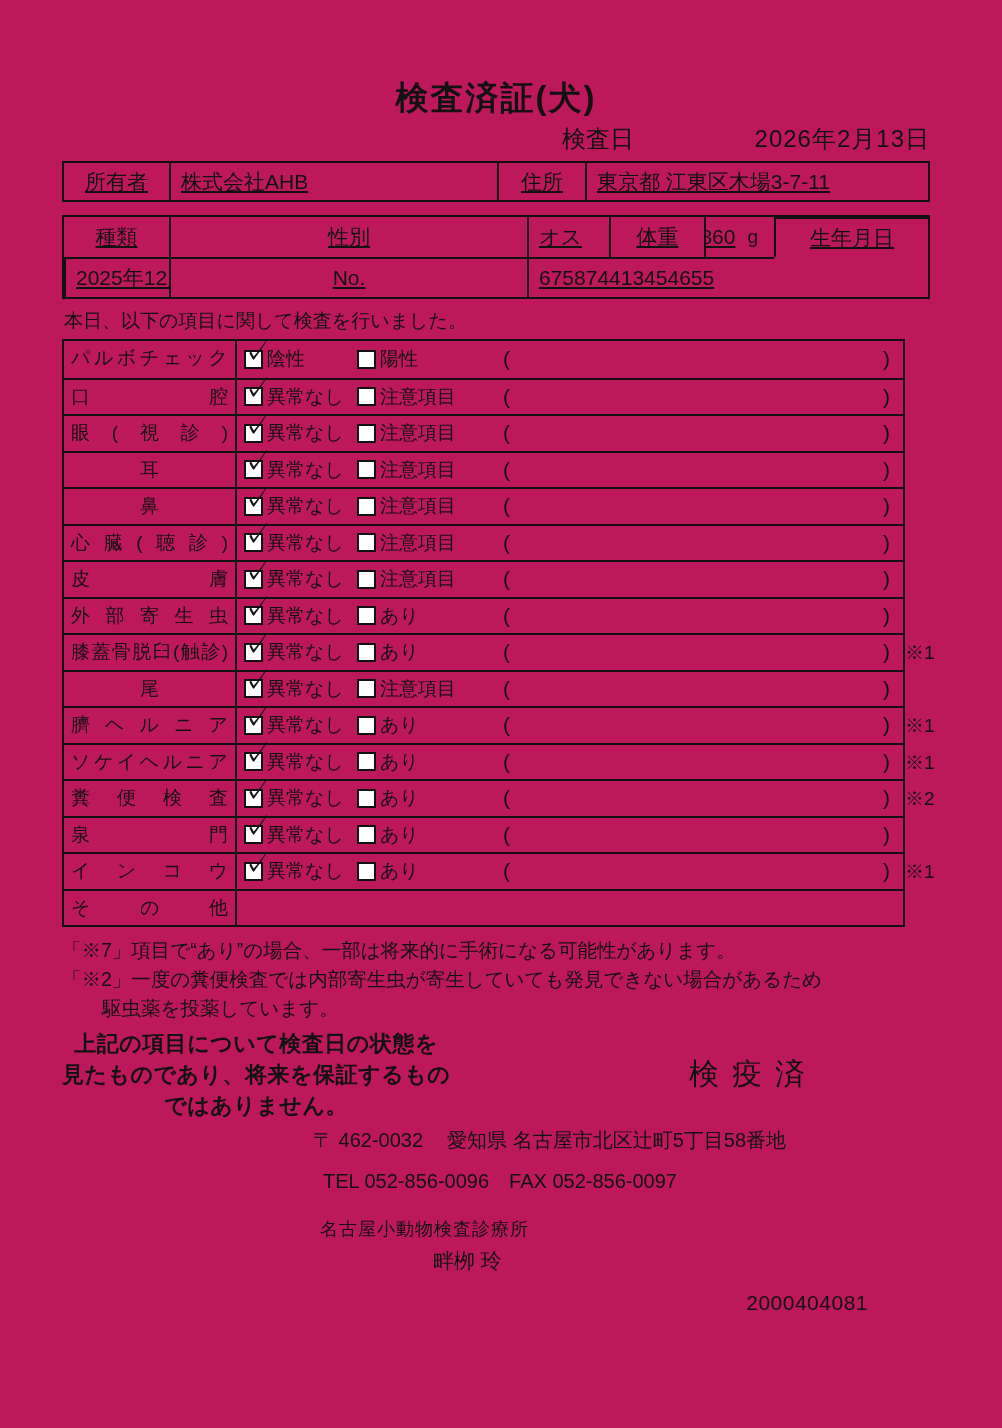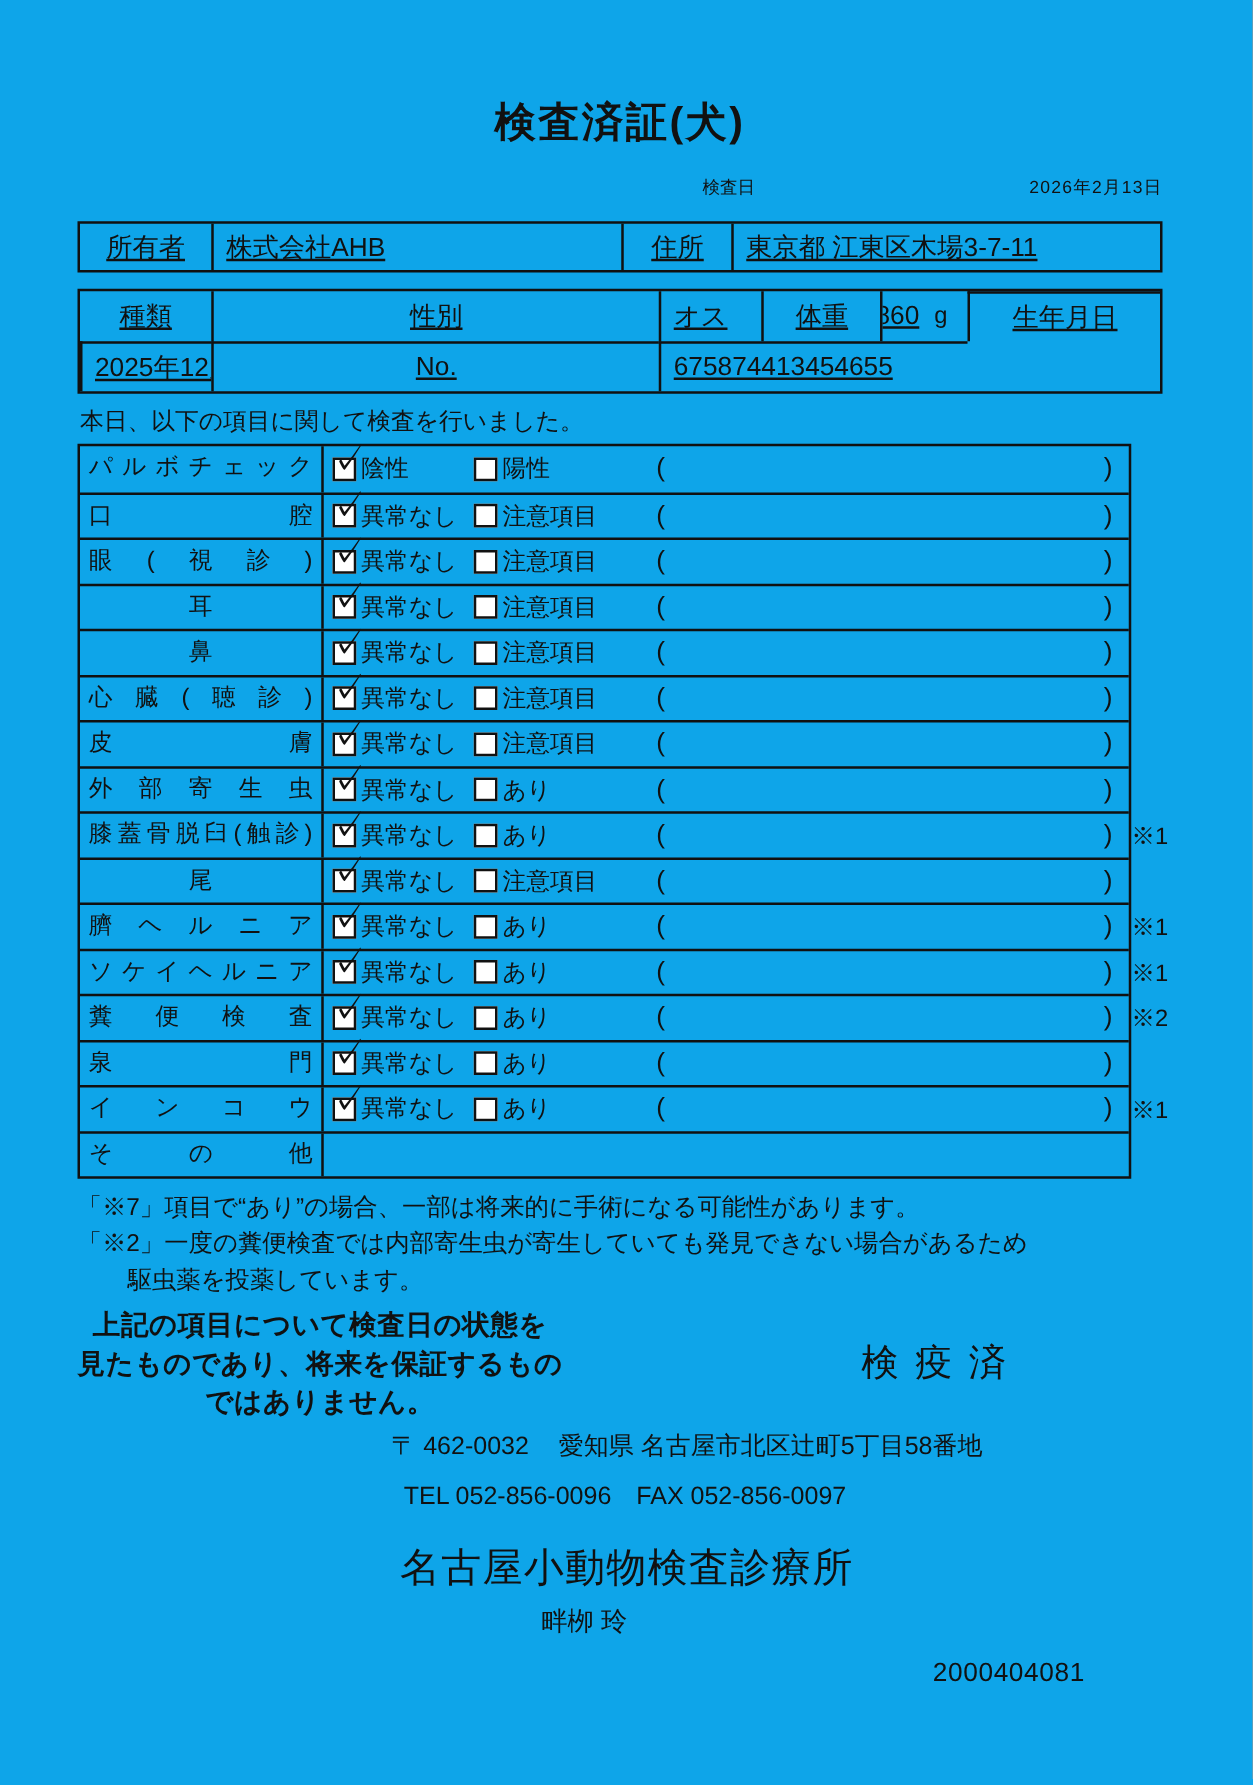--- a/index.html
+++ b/index.html
@@ -1,39 +1,39 @@
 <!DOCTYPE html>
 <html lang="ja"><head>
 <meta charset="utf-8">
 <style>
   html,body{margin:0;padding:0;background:#9a9a9a;}
   .page{
     position:relative;
     width:1002px;height:1428px;
     margin:0 auto;
-    background:#0ea5e9;
+    background:#be185d;
     color:#111111;
     font-family:"Liberation Sans",sans-serif;
     box-sizing:border-box;
     padding:0 72px 0 62px;
     overflow:hidden;
   }
   
   .title{
     margin:76px 0 0 0;
     text-align:center;
     font-size:33px;
     font-weight:700;
     letter-spacing:2px;
   }
   
   .date-row{
-    display:flex;align-items:flex-start;
-    margin-top:20px;height:28px;
-    font-size:14px;
+    display:flex;align-items:center;
+    margin-top:4px;height:28px;
+    font-size:24px;
   }
   .date-row .lbl{margin-left:500px;}
   .date-row .val{margin-left:auto;letter-spacing:1px;}
   
   .grid{display:grid;border:2px solid #111;box-sizing:border-box;text-decoration:underline;}
   .grid .cell{
     display:flex;align-items:center;box-sizing:border-box;
     font-size:21px;border-left:2px solid #111;overflow:hidden;white-space:nowrap;
   }
   .grid .cell:first-child{border-left:none;}
@@ -50,21 +50,21 @@
   .intro{margin:9px 0 5px 2px;font-size:19px;}
   
   .checklist{width:843px;border:2px solid #111;box-sizing:border-box;}
   .crow{
     position:relative;
     display:flex;height:36.5px;box-sizing:border-box;
     border-top:2px solid #111;
   }
   .crow:first-child{border-top:none;}
   .c-item{
-    width:195px;box-sizing:border-box;flex:none;
+    width:173px;box-sizing:border-box;flex:none;
     border-right:2px solid #111;
     font-size:19px;
     padding:0 7px;
     display:block;
     line-height:34px;
     text-align:justify;text-align-last:justify;text-justify:inter-character;
     white-space:nowrap;overflow:hidden;
   }
   .c-item.single{text-align:center;text-align-last:center;}
   .c-content{flex:1;display:flex;align-items:center;font-size:19px;}
@@ -99,21 +99,21 @@
   .disclaimer{font-size:22px;line-height:31px;font-weight:700;letter-spacing:0.5px;}
   .stamp{
     margin-left:auto;margin-right:112px;align-self:center;
     font-size:30px;letter-spacing:13px;font-weight:400;white-space:nowrap;
   }
   
   .postal-line{margin:6px 0 0 251px;font-size:20px;display:flex;}
   .postal-line .addr{margin-left:24px;}
   .tel-line{margin:16px 0 0 261px;font-size:20px;display:flex;}
   .tel-line .fax{margin-left:20px;}
-  .clinic{margin:24px 0 0 258px;font-size:32px;letter-spacing:1px;}
+  .clinic{margin:24px 0 0 258px;font-size:18px;letter-spacing:1px;}
   .vet{margin:6px 0 0 371px;font-size:21px;}
   .serial{margin:16px 62px 0 0;text-align:right;font-size:21px;letter-spacing:0.5px;}
 </style>
 </head>
 <body>
 
 <div class="page">
 
   <h1 class="title">検査済証(犬)</h1>
 

